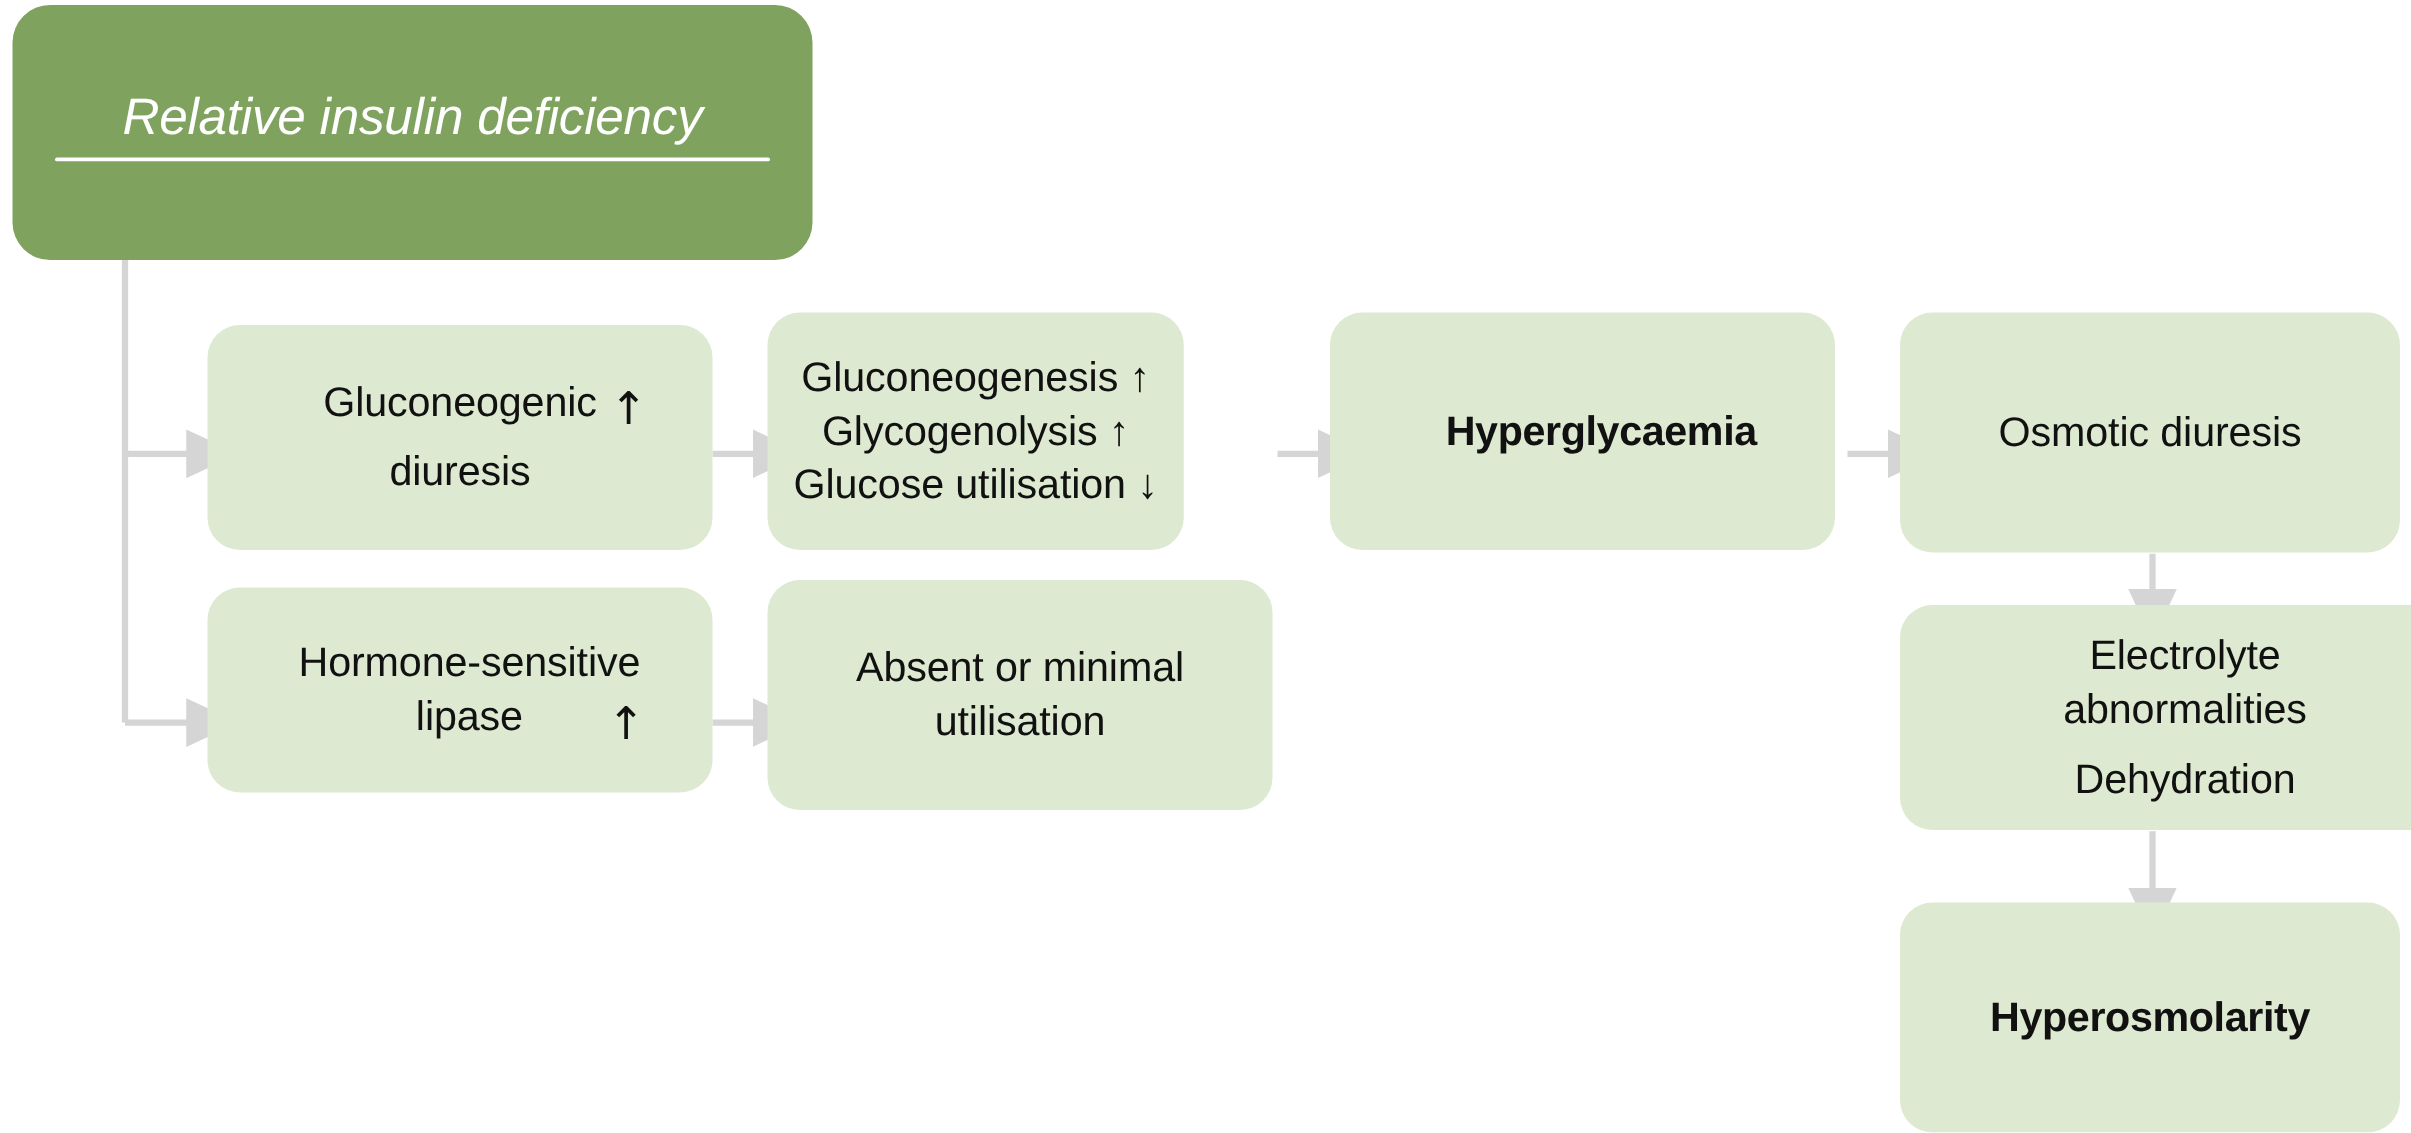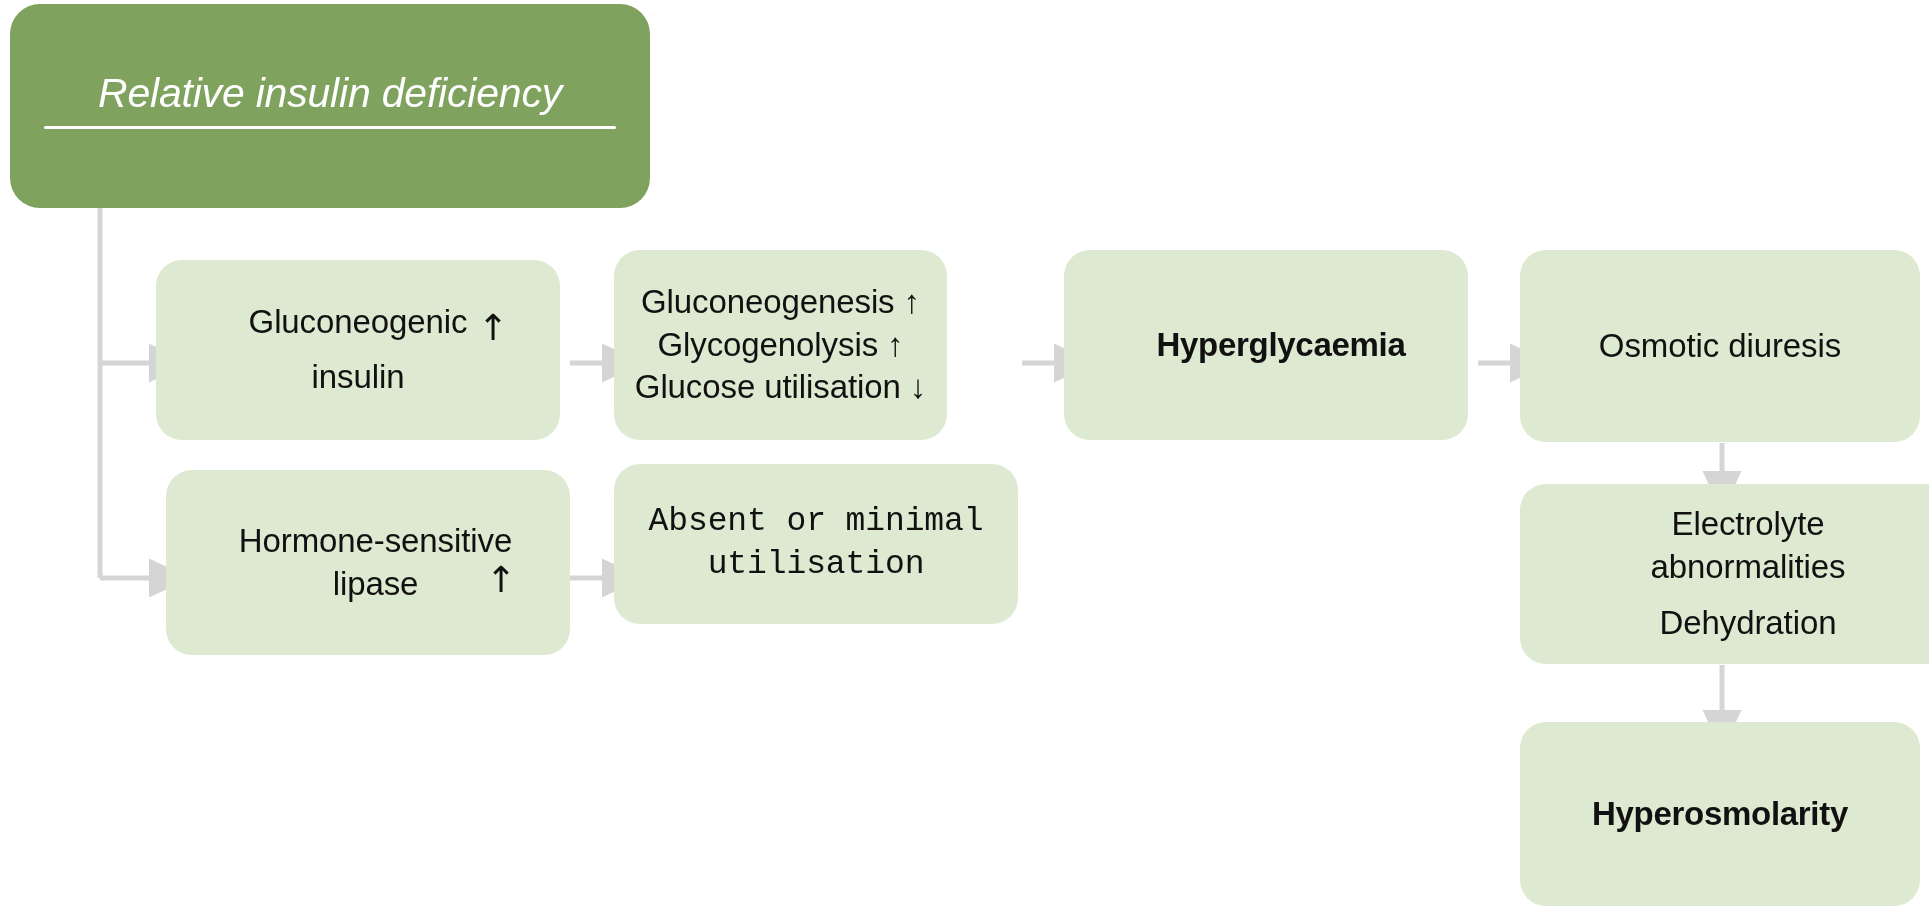--- a/index.html
+++ b/index.html
@@ -166,39 +166,39 @@
     <g>
       <path d="M1722,665 L1722,716" stroke="#d5d5d5" stroke-width="5" fill="none" marker-end="url(#ah-d)"></path>
     </g>
   </svg>
 
   <div class="node header" style="left:10px; top:4px; width:640px; height:204px;font-style:italic;">
     <div class="title-line">Relative insulin deficiency</div>
     <div class="rule"></div>
   </div>
 
-  <div class="node pale" style="left:156px; top:260px; width:404px; height:180px;gap:12px;">
+  <div class="node pale" style="left:166px; top:260px; width:404px; height:180px;gap:12px;">
     <div class="line">Gluconeogenic</div>
-    <div class="line">insulin</div>
+    <div class="line">diuresis</div>
     <span class="arrow-right-slot" style="right:52px; top:50px;">↑</span>
   </div>
 
-  <div class="node pale" style="left:166px; top:470px; width:404px; height:185px;padding-left:15px;">
+  <div class="node pale" style="left:166px; top:470px; width:404px; height:164px;padding-left:15px;">
     <div class="line">Hormone-sensitive</div>
     <div class="line">lipase</div>
     <span class="arrow-right-slot" style="right:54px; top:92px;">↑</span>
   </div>
 
   <div class="node pale" style="left:614px; top:250px; width:333px; height:190px;">
     <div class="line">Gluconeogenesis ↑</div>
     <div class="line">Glycogenolysis ↑</div>
     <div class="line">Glucose utilisation ↓</div>
   </div>
 
-  <div class="node pale" style="left:614px; top:464px; width:404px; height:160px;font-family:Liberation Mono, monospace;">
+  <div class="node pale" style="left:614px; top:464px; width:404px; height:184px;">
     <div class="line">Absent or minimal</div>
     <div class="line">utilisation</div>
   </div>
 
   <div class="node pale" style="left:1064px; top:250px; width:404px; height:190px;padding-left:30px;">
     <div class="line bold">Hyperglycaemia</div>
   </div>
 
   <div class="node pale" style="left:1520px; top:250px; width:400px; height:192px;">
     <div class="line">Osmotic diuresis</div>

